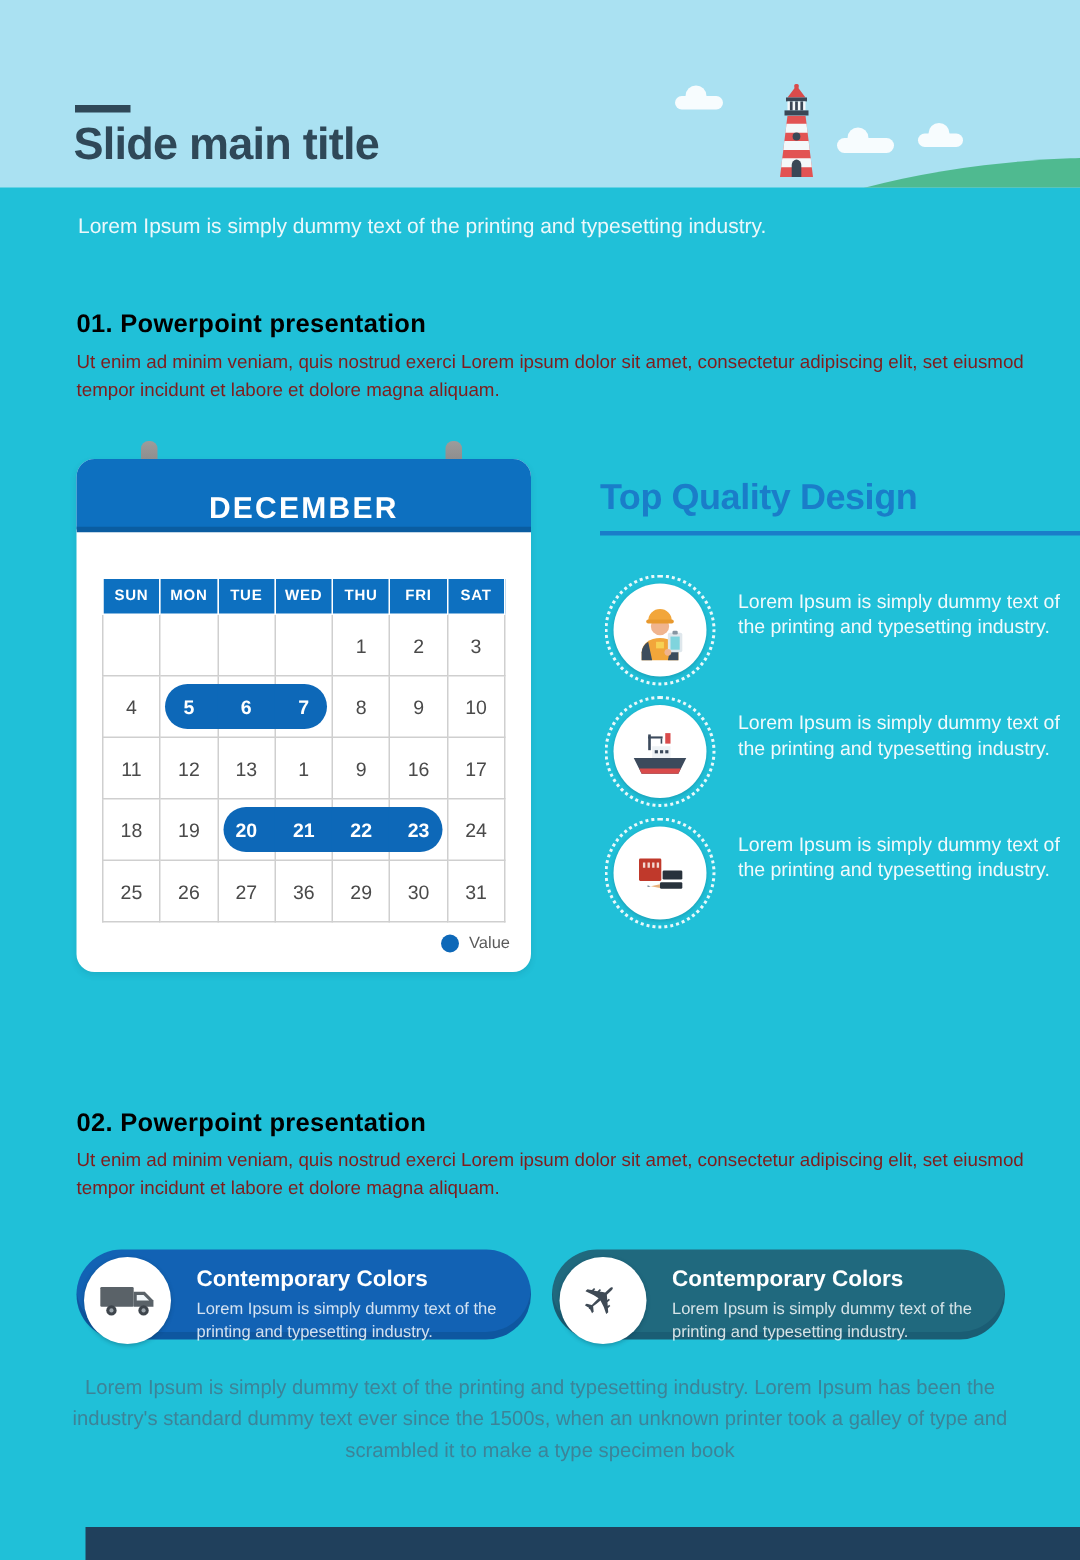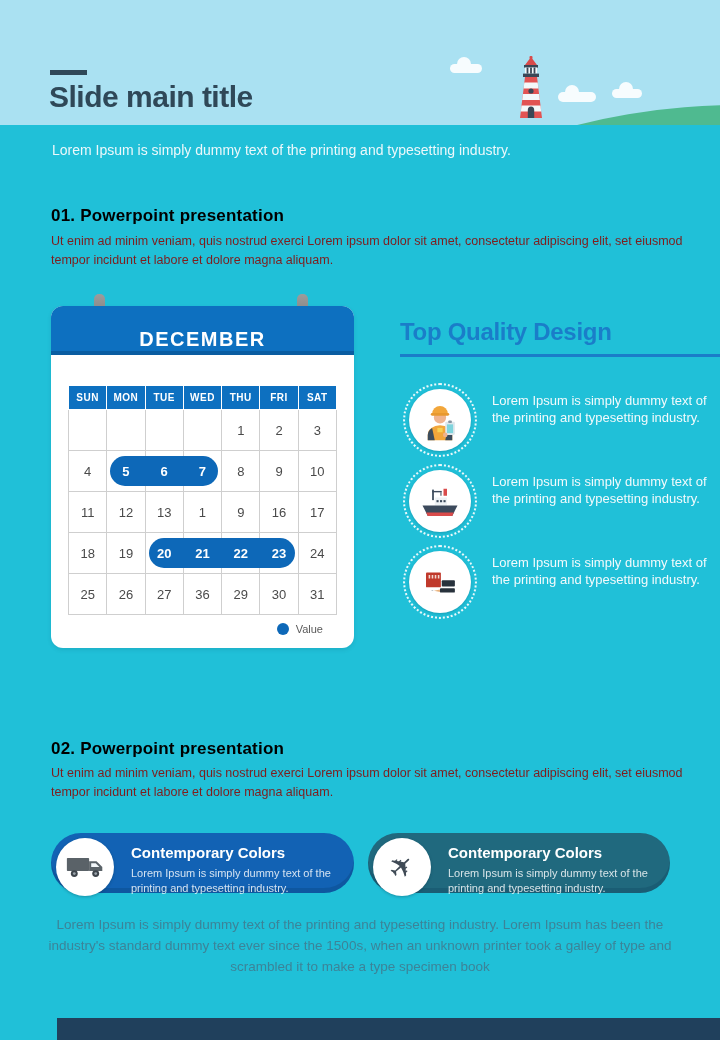--- a/index.html
+++ b/index.html
@@ -31,21 +31,21 @@
   .peg { position:absolute; top:-12px; width:11px; height:27px; border-radius:5px; background:linear-gradient(#9c9c9c,#7d7d7d); }
   .peg.left { left:43px; } .peg.right { left:246px; }
   .cal-table { position:absolute; left:17px; top:79px; width:269px; border-collapse:collapse; table-layout:fixed; }
   .cal-table th { background:#0d70c0; color:#fff; font-size:10px; font-weight:bold; height:24px; border:1px solid #ffffff; letter-spacing:0.5px; }
   .cal-table td { border:1px solid #cfcfcf; height:41px; text-align:center; font-size:13px; color:#4a4a4a; position:relative; padding:0; }
   .cal-table td span { position:relative; z-index:2; }
   td.hl::before { content:""; position:absolute; top:5px; bottom:5px; left:-1px; right:-1px; background:#0d68b8; z-index:1; }
   td.hl-start::before { left:3px; border-top-left-radius:16px; border-bottom-left-radius:16px; }
   td.hl-end::before { right:3px; border-top-right-radius:16px; border-bottom-right-radius:16px; }
   td.hl span { color:#fff; font-weight:bold; }
-  .cal-legend { position:absolute; right:31px; bottom:13px; display:flex; align-items:flex-end; gap:7px; }
+  .cal-legend { position:absolute; right:14px; bottom:13px; display:flex; align-items:flex-end; gap:7px; }
   .legend-dot { width:12px; height:12px; border-radius:50%; background:#0d68b8; }
   .legend-label { font-size:11px; color:#5a5a5a; }
   
   .tq-head { position:absolute; left:400px; top:318px; font-size:24px; font-weight:bold; color:#1a7dc9; letter-spacing:-0.3px; }
   .tq-line { position:absolute; left:400px; top:354px; width:320px; height:3px; background:#1a7dc9; }
   .tq-item { position:absolute; left:403px; width:316px; display:flex; }
   .tq-item.i1 { top:383px; } .tq-item.i2 { top:464px; } .tq-item.i3 { top:545px; }
   .ring { width:74px; height:74px; border:2px dotted rgba(255,255,255,0.9); border-radius:50%; display:flex; align-items:center; justify-content:center; flex:0 0 74px; }
   .circle { width:62px; height:62px; background:#ffffff; border-radius:50%; display:flex; align-items:center; justify-content:center; box-shadow:0 1px 3px rgba(0,60,80,0.25); }
   .tq-text { margin-left:15px; padding-top:10px; width:232px; font-size:13px; line-height:1.3; color:#f2fafc; }

